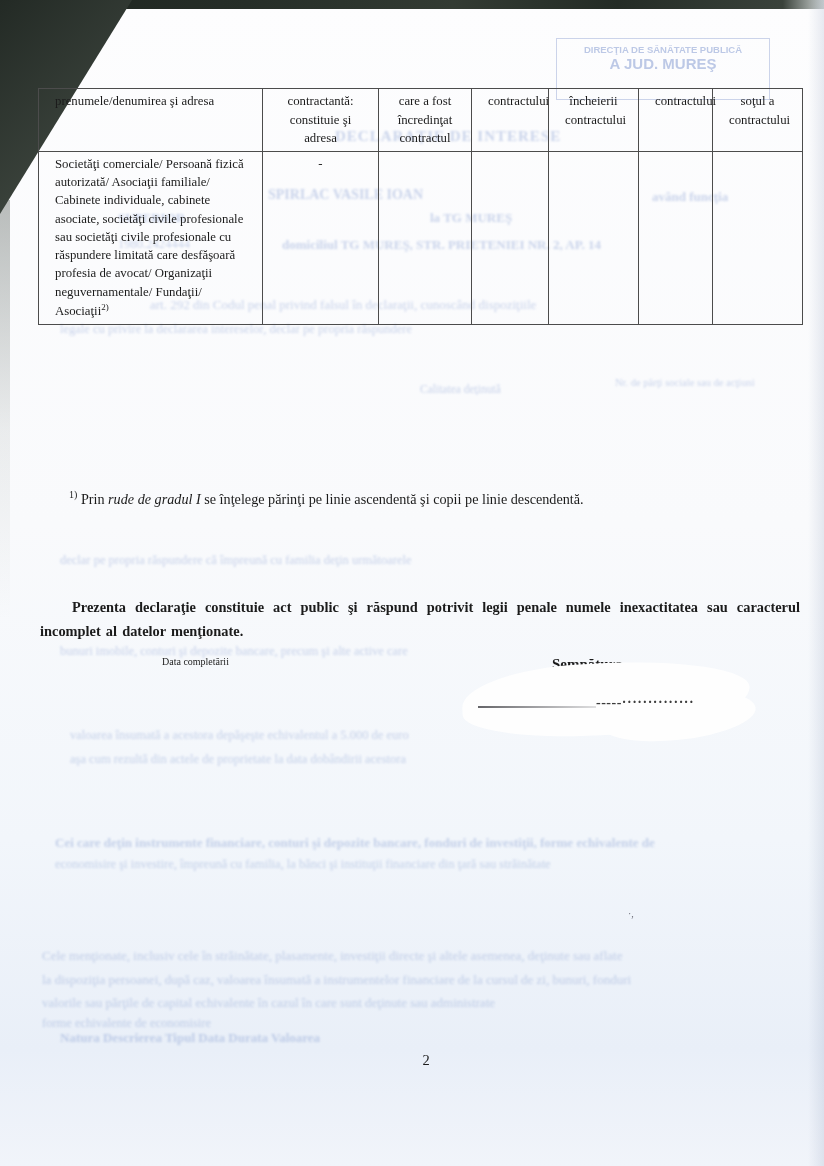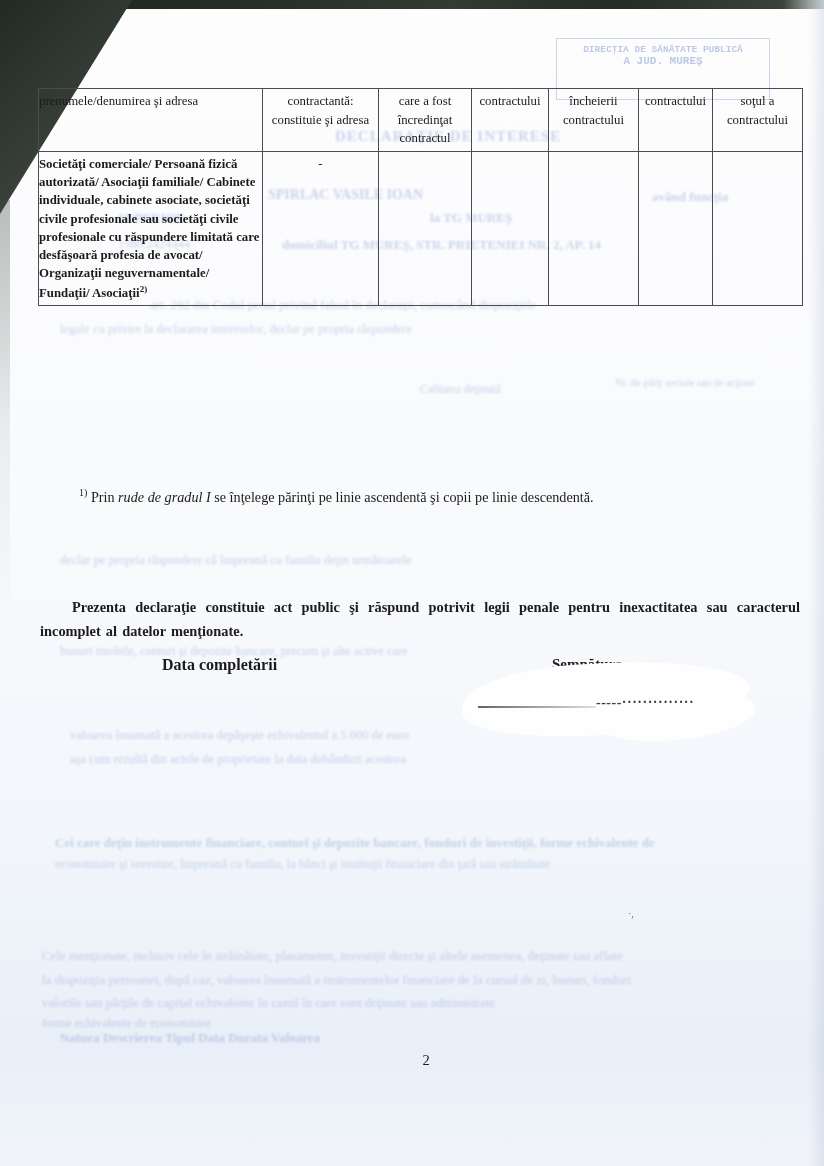--- a/index.html
+++ b/index.html
@@ -15,47 +15,47 @@
         background:linear-gradient(135deg,#232a25,#3c443d 70%,#4a524a);
         clip-path:polygon(0 0,100% 0,0 100%);}
   .left-edge{position:absolute;left:0;top:200px;width:10px;height:420px;
         background:linear-gradient(180deg,rgba(60,70,64,.35),rgba(120,130,125,.12) 55%,rgba(120,130,125,0));}
   .right-edge{position:absolute;right:0;top:0;width:16px;height:100%;
         background:linear-gradient(90deg,rgba(140,155,185,0),rgba(140,155,185,.20));}
 
   
   .stamp{position:absolute;left:556px;top:38px;width:212px;height:60px;
         border:1px solid rgba(130,150,205,.40);color:rgba(120,145,205,.48);
-        text-align:center;filter:blur(.6px);font-family:Liberation Mono, monospace;}
+        text-align:center;filter:blur(.6px);font-family:Liberation Sans, sans-serif;}
   .stamp .s1{font-size:9.5px;margin-top:5px;font-weight:bold;}
-  .stamp .s2{font-size:11px;font-weight:bold;}
+  .stamp .s2{font-size:15px;font-weight:bold;}
   .stamp .s3{font-size:17px;font-weight:bold;letter-spacing:3px;margin-top:2px;}
 
   
   table.doc{position:absolute;left:38px;top:88px;border-collapse:collapse;table-layout:fixed;width:764px;}
-  table.doc th,table.doc td{border:1px solid #4c4c4c;padding:3px 0;vertical-align:top;
+  table.doc th,table.doc td{border:1px solid #4c4c4c;padding:3px 16px;vertical-align:top;
         font-weight:normal;font-size:12.8px;line-height:1.45;margin-left:12px;}
   table.doc th{text-align:center;}
   table.doc th.first{text-align:left;}
   tr.hrow{height:62px;} tr.r1{height:65px;} tr.r2{height:62px;} tr.r3{height:63px;} tr.r4{height:130px;}
   td.lbl{font-size:13.4px;}
   td.dash{text-align:center;vertical-align:middle;font-size:14px;}
   .rude-dots{margin-top:16px;}
 
   
-  .footnotes{position:absolute;left:49px;top:481px;width:760px;font-size:14.2px;line-height:23px;}
+  .footnotes{position:absolute;left:39px;top:481px;width:760px;font-size:14.2px;line-height:28px;}
   .footnotes p{margin:0;text-indent:30px;}
   .footnotes sup{font-size:10px;}
 
   
   .declaration{position:absolute;left:40px;top:581px;width:760px;font-size:14.4px;font-weight:bold;
         line-height:24px;text-align:justify;text-indent:32px;word-spacing:1.5px;}
 
   
-  .date-label{position:absolute;left:162px;top:656px;font-size:16px;font-weight:bold;}
+  .date-label{position:absolute;left:162px;top:656px;font-size:10px;font-weight:normal;}
   .sig-label{position:absolute;left:552px;top:656px;font-size:15px;font-weight:bold;}
   .date-stamp{position:absolute;left:142px;top:682px;font-family:"Liberation Sans",sans-serif;
         font-weight:bold;font-size:30px;letter-spacing:.5px;color:#0b0b0b;}
   .sig-blob{position:absolute;background:#fefefe;}
   .blob-a{left:462px;top:663px;width:288px;height:72px;border-radius:45% 55% 50% 50%/55% 45% 60% 40%;transform:rotate(-3deg);}
   .blob-b{left:598px;top:692px;width:158px;height:48px;border-radius:50%;transform:rotate(-6deg);}
   .blob-c{left:468px;top:690px;width:90px;height:42px;border-radius:50%;}
   .sig-line{position:absolute;left:478px;top:706px;width:118px;height:2px;
         background:linear-gradient(90deg,rgba(50,50,55,.75),rgba(130,130,135,.25));}
   .sig-dots{position:absolute;left:596px;top:695px;font-size:14px;font-weight:bold;color:#3c3c3c;letter-spacing:.5px;}
@@ -124,38 +124,38 @@
         <tr class="hrow">
       <th class="first">prenumele/denumirea şi adresa</th>
       <th>contractantă: constituie şi adresa</th>
       <th>care a fost încredinţat contractul</th>
       <th>contractului</th>
       <th>încheierii contractului</th>
       <th>contractului</th>
       <th>soţul a contractului</th>
     </tr>
     <tr class="r4">
-      <td class="lbl" style="line-height:1.43;font-weight:bold;">
+      <td class="lbl" style="line-height:1.43;">
         <span>Societăţi comerciale/ Persoană fizică autorizată/ Asociaţii familiale/ Cabinete individuale, cabinete asociate,  societăţi civile profesionale sau societăţi civile profesionale cu răspundere limitată care desfăşoară profesia de avocat/ Organizaţii neguvernamentale/ Fundaţii/ Asociaţii</span><sup style="font-size:9px;">2)</sup>
       </td>
       <td class="dash">-</td>
       <td></td>
       <td></td>
       <td></td>
       <td></td>
       <td></td>
     </tr>
   </tbody>
     </table>
 
   <div class="footnotes">
     <p><sup>1)</sup><span> Prin </span><i>rude de gradul I</i><span> se înţelege părinţi pe linie ascendentă şi copii pe linie descendentă.</span></p>
   </div>
 
-  <p class="declaration">Prezenta declaraţie constituie act public şi răspund potrivit legii penale pentru inexactitatea sau caracterul incomplet al datelor menţionate.</p>
+  <p class="declaration">Prezenta declaraţie constituie act public şi răspund potrivit legii penale numele inexactitatea sau caracterul incomplet al datelor menţionate.</p>
 
   <div class="date-label">Data completării</div>
   <div class="sig-label">Semnătura</div>
 
   <div class="sig-blob blob-a"></div>
   <div class="sig-blob blob-b"></div>
   <div class="sig-blob blob-c"></div>
   <div class="sig-line"></div>
   <div class="sig-dots">-----··············</div>
 

